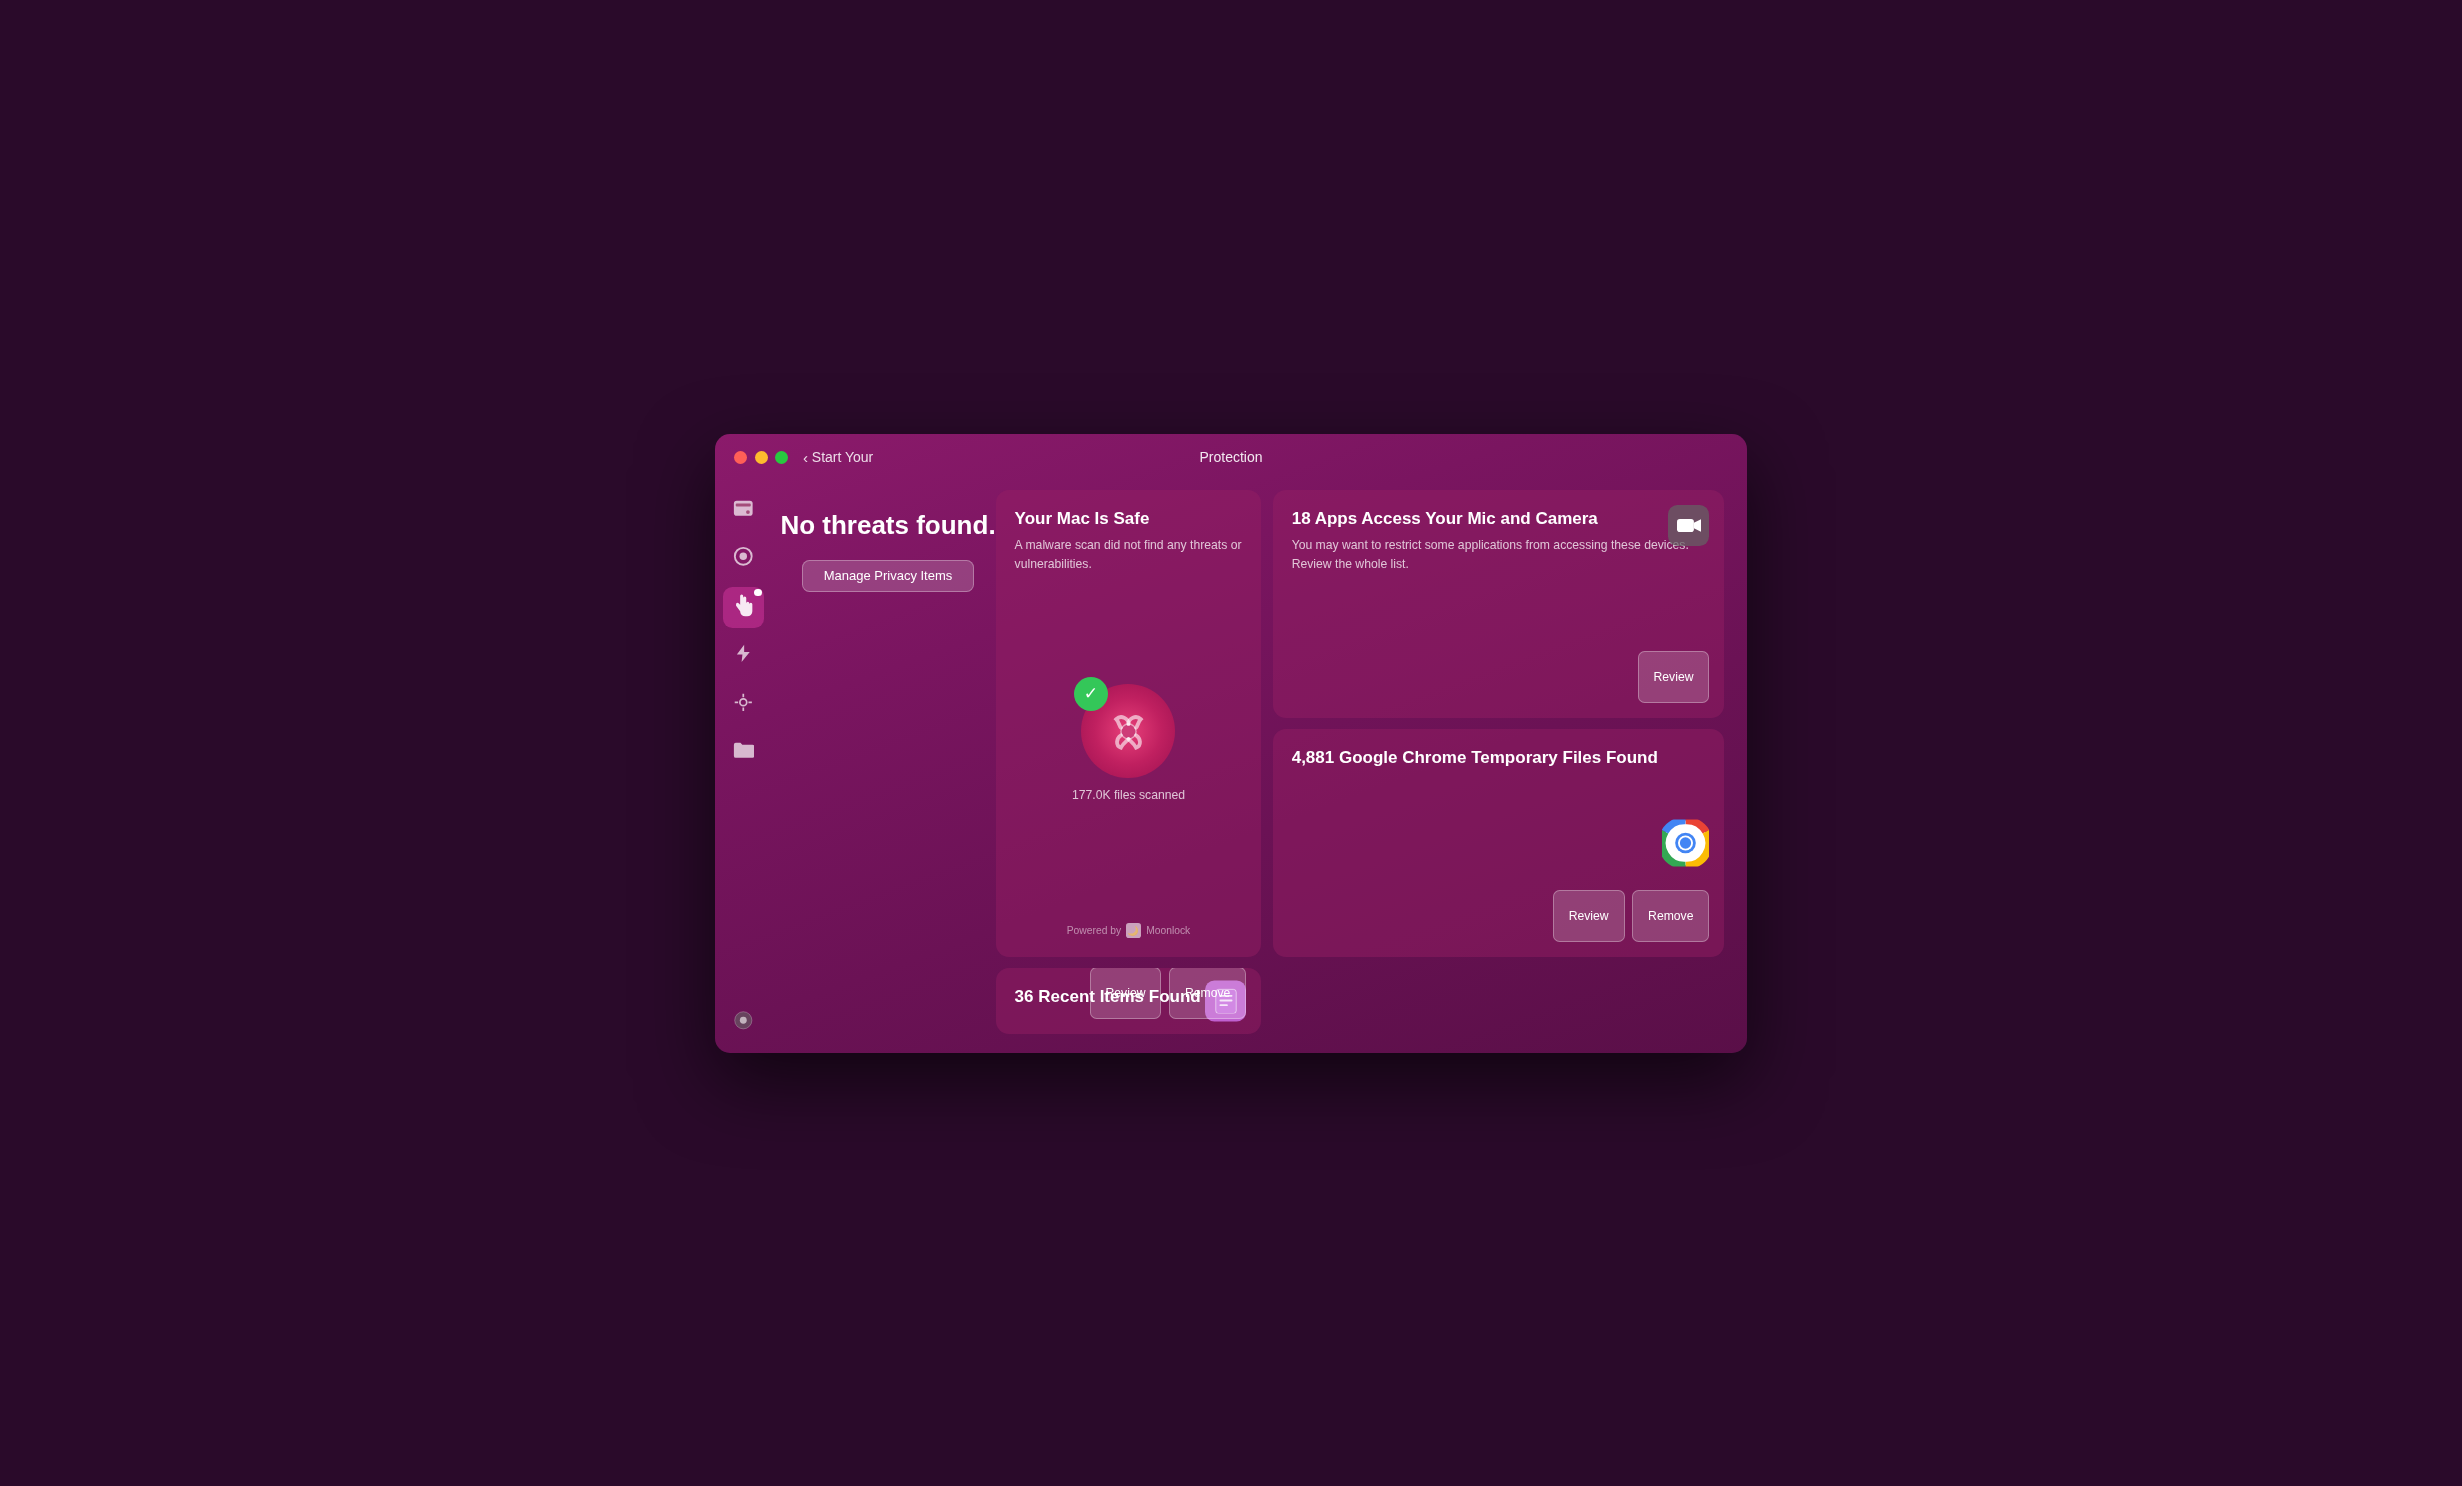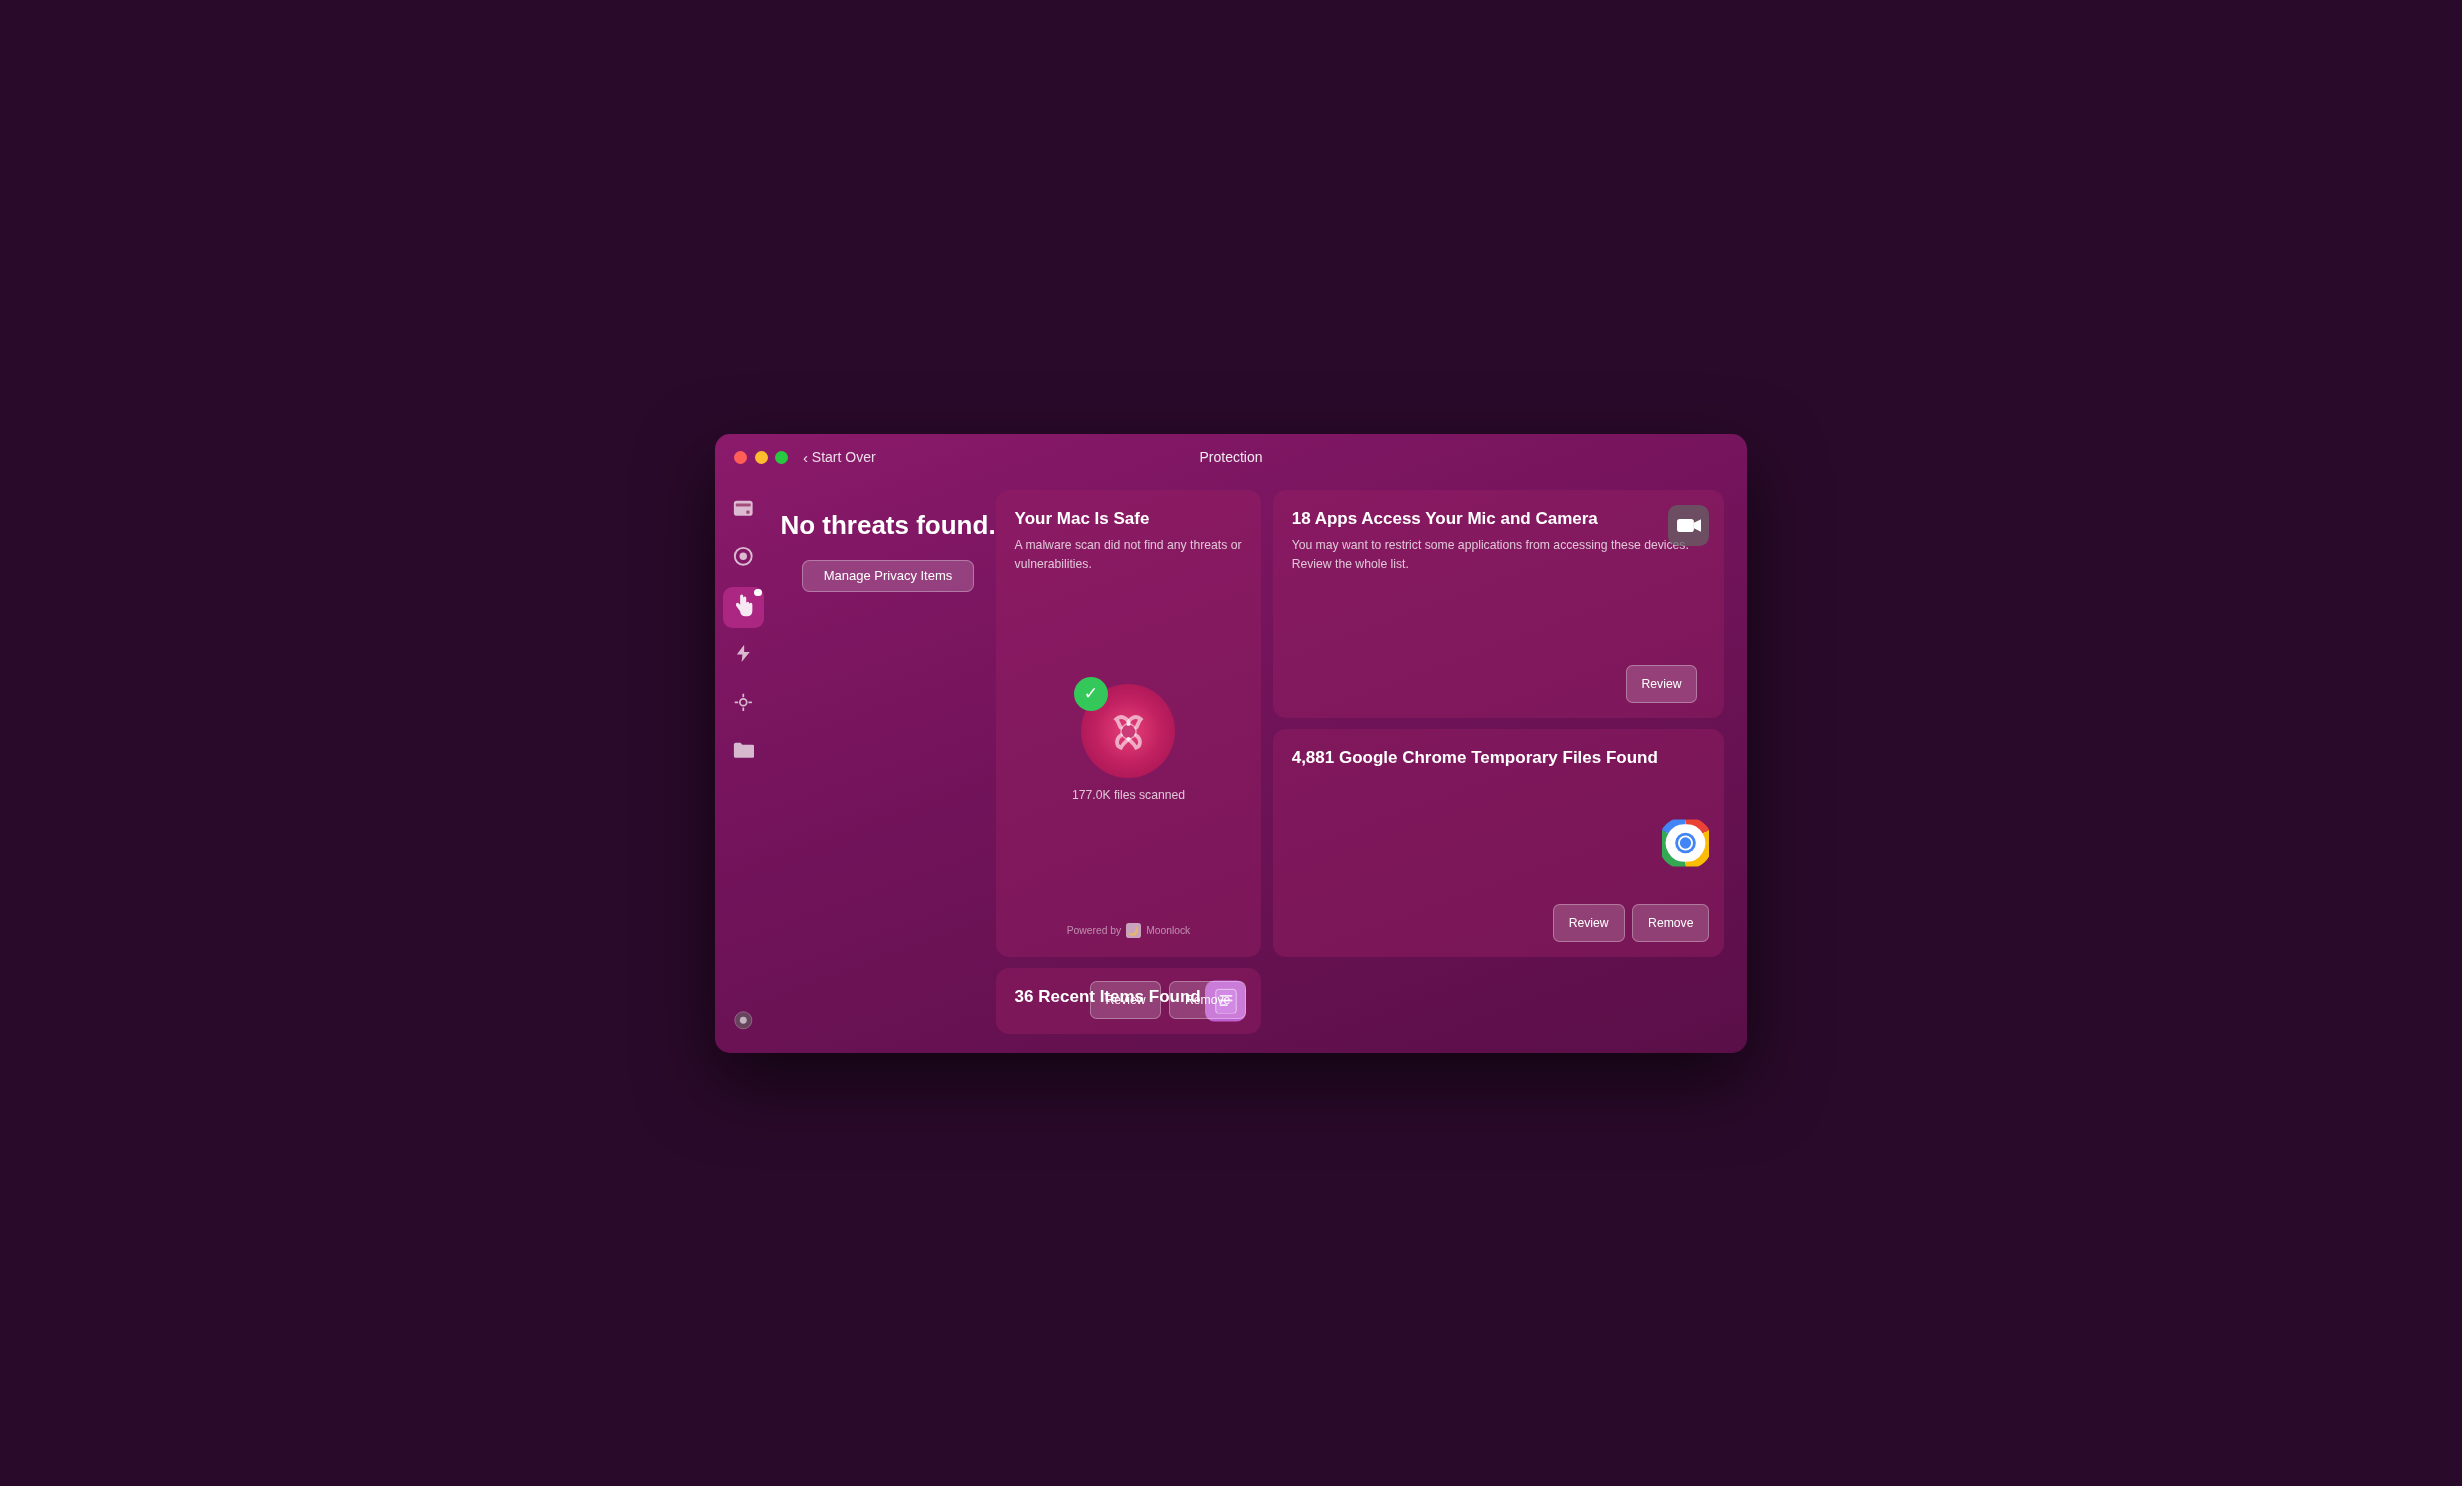--- a/index.html
+++ b/index.html
@@ -279,26 +279,26 @@
       font-size: 20.6px;
       color: #fff;
     }
 
     .review-btn {
       background: rgba(255,255,255,0.18);
       border: 0.9px solid rgba(255,255,255,0.3);
       color: #fff;
       font-size: 12.2px;
       font-weight: 500;
-      padding: 11px 15px;
+      padding: 18px 15px;
       border-radius: 6.6px;
       cursor: pointer;
       position: absolute;
       bottom: 15px;
-      right: 27px;
+      right: 15px;
     }
 
     .remove-btn {
       background: rgba(255,255,255,0.18);
       border: 0.9px solid rgba(255,255,255,0.3);
       color: #fff;
       font-size: 12.2px;
       font-weight: 500;
       padding: 5.6px 15px;
       border-radius: 6.6px;
@@ -372,21 +372,21 @@
 <div class="window">
 
   <div class="titlebar">
     <div class="traffic-lights">
       <div class="traffic-light tl-red"></div>
       <div class="traffic-light tl-yellow"></div>
       <div class="traffic-light tl-green"></div>
     </div>
     <div class="back-btn">
       <span class="back-chevron">‹</span>
-      <span>Start Over</span>
+      <span>Start Your</span>
     </div>
     <div class="window-title">Protection</div>
   </div>
 
   <div class="main-layout">
 
     <div class="sidebar">
       <div class="sidebar-item">
         <span>
           <svg width="22.5" height="22.5" viewBox="0 0 24 24" fill="none">

